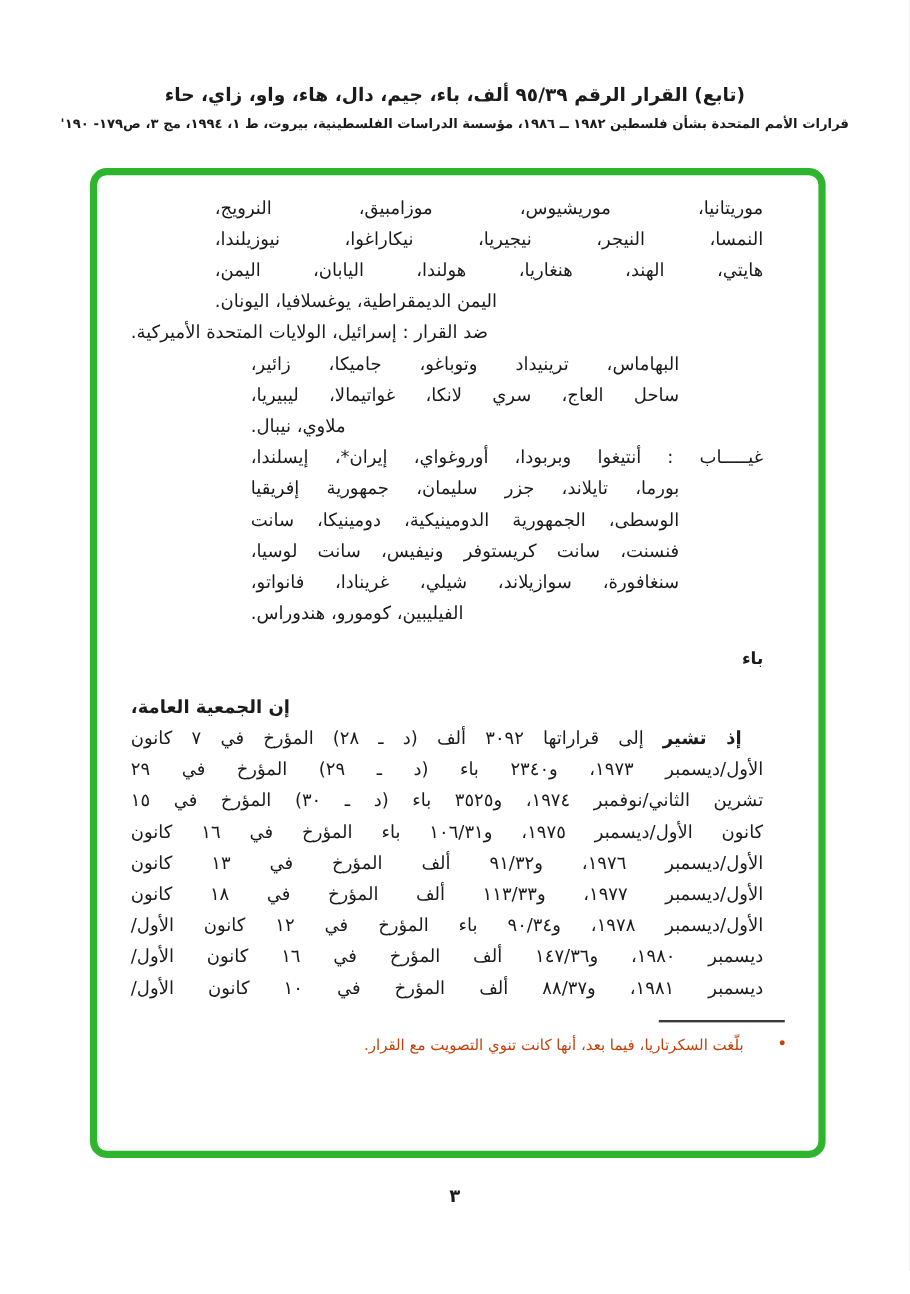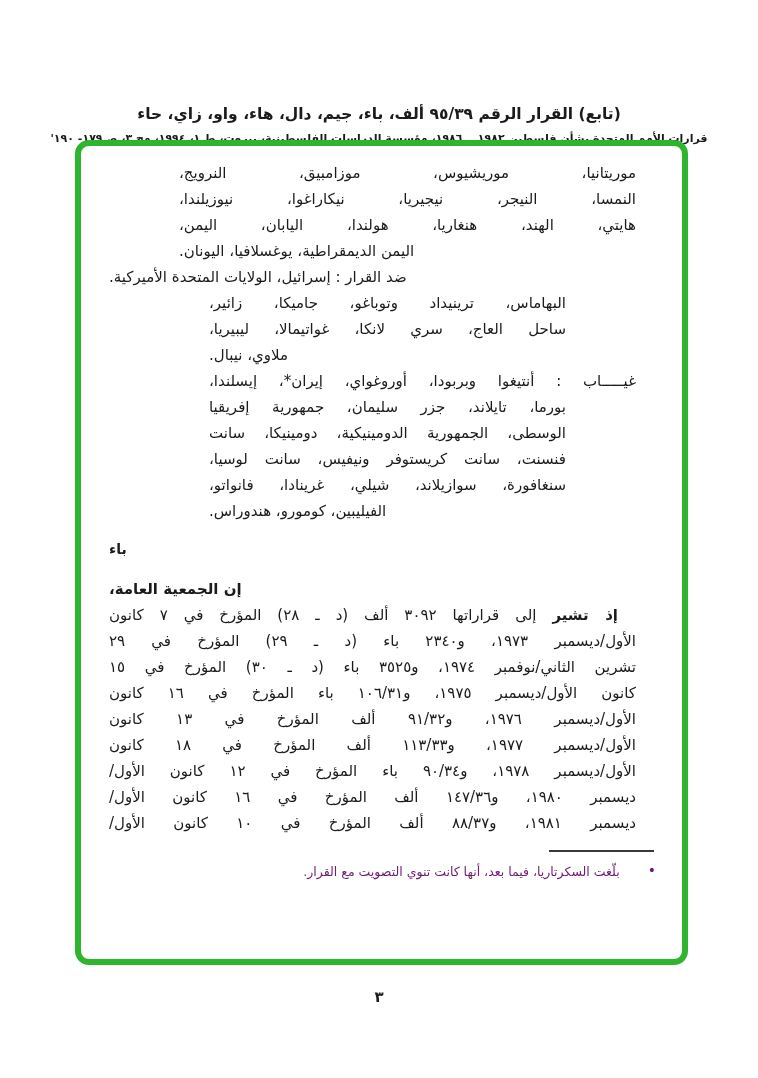--- a/index.html
+++ b/index.html
@@ -5,21 +5,21 @@
   html,body{margin:0;padding:0;background:#e8e8e8;}
   .page{
     position:relative;
     width:758px;height:1078px;
     background:#ffffff;
     font-family:"DejaVu Sans", sans-serif;
     color:var(--ink,#1b1b1b);
     direction:rtl;
     overflow:hidden;
   }
-  .hdr{padding-top:70px;text-align:center;margin-top:35px;}
+  .hdr{padding-top:70px;text-align:center;}
   .title{font-size:15.5px;font-weight:bold;letter-spacing:0;}
   .subtitle{font-size:11px;font-weight:bold;margin-top:9px;}
   .greenbox{
     position:absolute;
     left:75px;top:140px;
     width:601px;height:813px;
     border:6px solid var(--green,#2db52d);
     border-radius:14px;
     background:#fff;
   }
@@ -30,31 +30,31 @@
   }
   .jl{text-align:justify;text-align-last:justify;text-justify:inter-word;}
   .rl{text-align:left;}
   .indent-block{margin-left:70px;}
   .sub-col{margin-left:100px;}
   .cont{padding-right:70px;}
   .lastline-1{padding-right:100px;}
   .lastline-2{padding-right:190px;}
   .lastline-3{padding-right:115px;}
   .firstline{padding-right:18px;}
-  .heading-b{text-align:left;font-weight:bold;font-size:14px;margin:12px 0 14px 0;}
+  .heading-b{text-align:right;font-weight:bold;font-size:14px;margin:12px 0 14px 0;}
   .opening{font-weight:bold;padding-right:6px;}
   .fn-rule{
     width:105px;height:2px;background:#3a3a3a;
     margin:14px -18px 8px auto;
   }
   .footnote{
     text-align:right;
     font-size:12.5px;
     line-height:20px;
-    color:#701a75;
+    color:#c2410c;
     margin-right:-20px;
   }
   .fn-marker{font-size:14px;margin-left:28px;vertical-align:1px;}
   .page-num{
     position:absolute;top:988px;left:0;
     width:100%;text-align:center;
     font-size:15px;font-weight:bold;
   }
 </style>
 </head>

